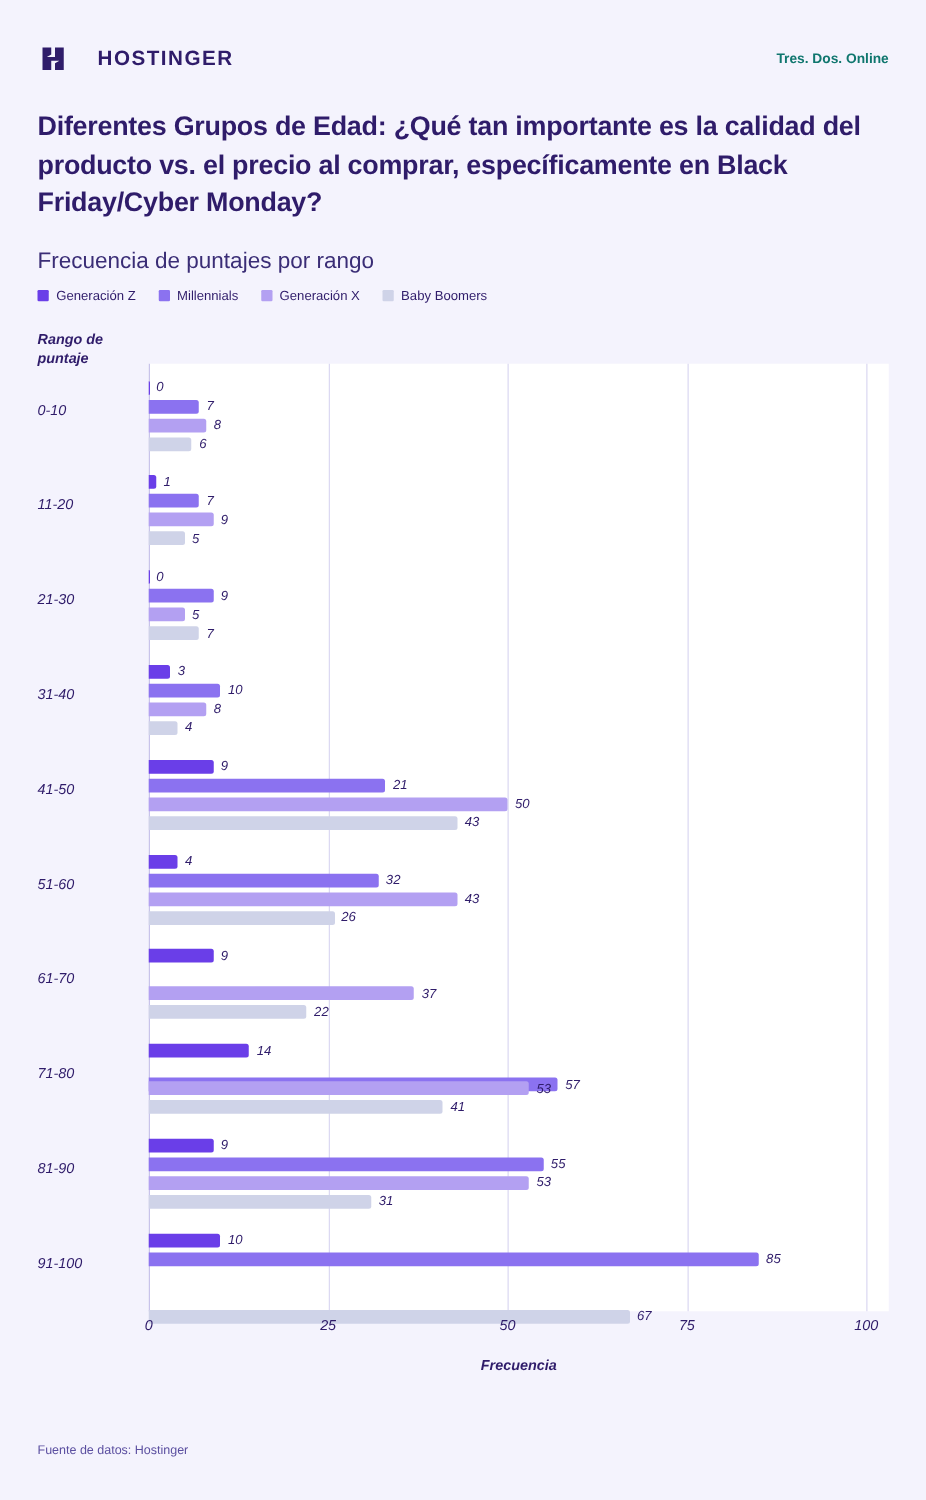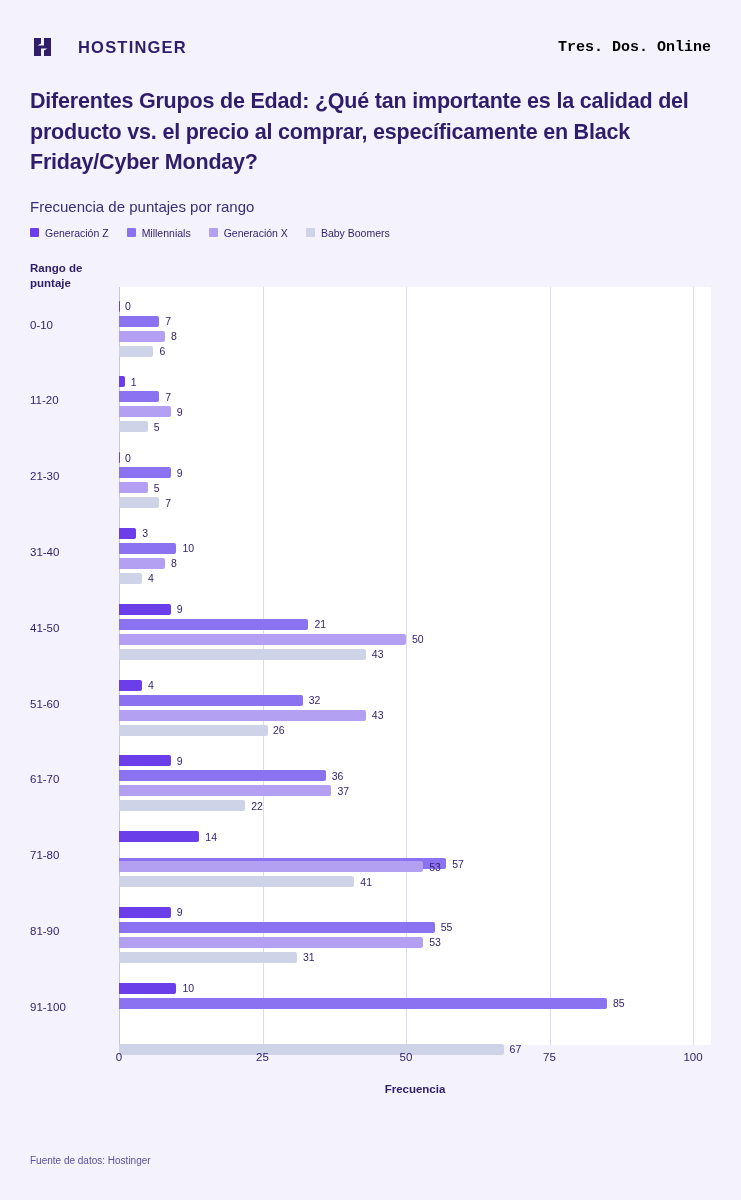--- a/index.html
+++ b/index.html
@@ -38,38 +38,37 @@
     height: 26px;
     display: block;
   }
   .brand-name {
     font-size: 16.5px;
     font-weight: bold;
     letter-spacing: 1.2px;
     color: #2f1c6a;
   }
   .site-label {
-    font-size: 15px;
+    font-size: 11px;
     font-weight: bold;
-    color: #000000;
-    font-family: Liberation Mono, monospace;
+    color: #0f766e;
   }
 
   h1.title {
     margin: 24px 0 0 0;
     font-size: 21.5px;
     line-height: 1.42;
     font-weight: bold;
     color: #2f1c6a;
     letter-spacing: -0.2px;
     max-width: 690px;
   }
   .subtitle {
     margin-top: 20px;
-    font-size: 15px;
+    font-size: 18px;
     color: #3a2d76;
   }
 
   
   .legend {
     margin-top: 12px;
     display: flex;
     align-items: center;
     gap: 18px;
   }
@@ -85,20 +84,21 @@
     height: 9px;
     border-radius: 1px;
     display: inline-block;
   }
 
   
   .chart-area {
     position: relative;
     margin-top: 22px;
     height: 800px;
+    font-style: italic;
   }
   .y-axis-title {
     position: absolute;
     left: 0;
     top: 0;
     font-size: 11.5px;
     font-weight: bold;
     line-height: 1.35;
     color: #2f1c6a;
     width: 80px;
@@ -353,24 +353,20 @@
             <div class="bar" style="width: 149.24px; background: rgb(207, 211, 232);"></div>
             <span class="bar-val" style="left: 148px;">26</span>
           </div>
         </div>
         <div class="group" style="top: 454.8px;">
           <div class="cat-label">61-70</div>
           <div class="bar-row" style="top: 14px; width: 622px;">
             <div class="bar" style="width: 51.66px; background: rgb(106, 62, 232);"></div>
             <span class="bar-val" style="left: 51.66px;">9</span>
           </div>
-          <div class="bar-row" style="top: 29px; width: 622px;">
-            <div class="bar" style="width: 206.64px; background: rgb(139, 114, 240);"></div>
-            <span class="bar-val" style="left: 206.64px;">36</span>
-          </div>
           <div class="bar-row" style="top: 44px; width: 622px;">
             <div class="bar" style="width: 212.38px; background: rgb(179, 160, 242);"></div>
             <span class="bar-val" style="left: 212.38px;">37</span>
           </div>
           <div class="bar-row" style="top: 59px; width: 622px;">
             <div class="bar" style="width: 126.28px; background: rgb(207, 211, 232);"></div>
             <span class="bar-val" style="left: 126.28px;">22</span>
           </div>
         </div>
         <div class="group" style="top: 530.6px;">

